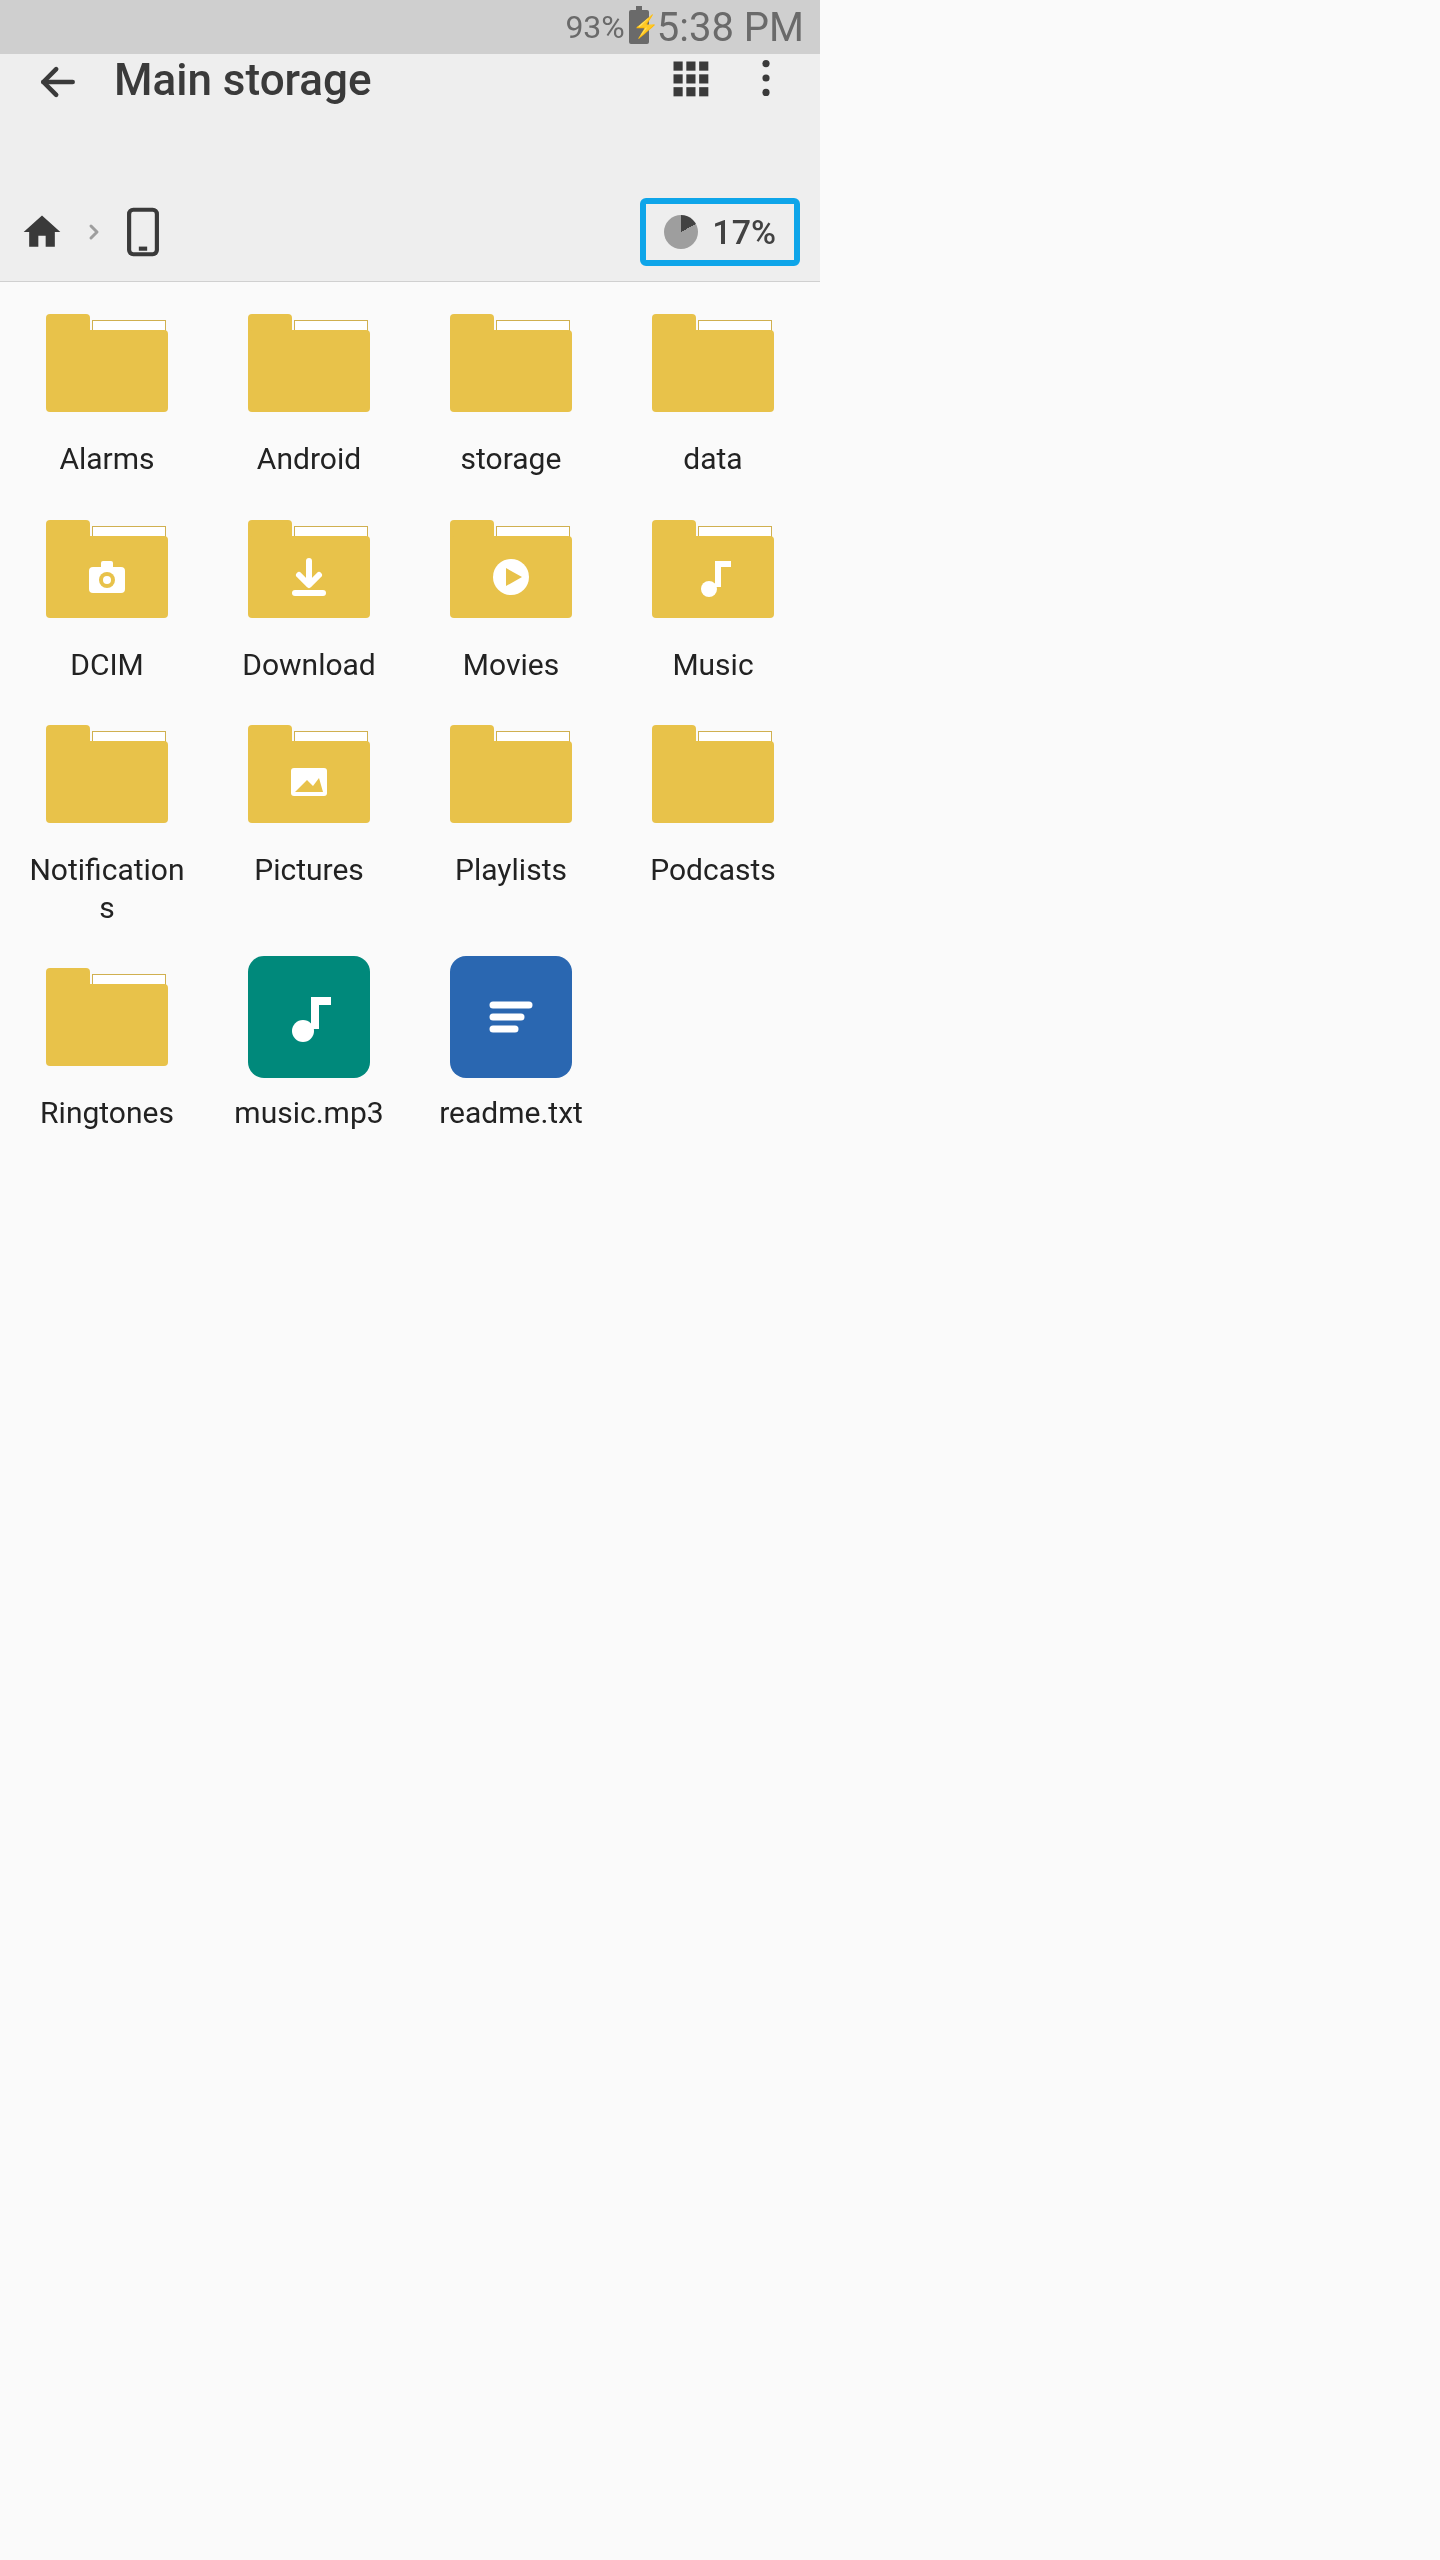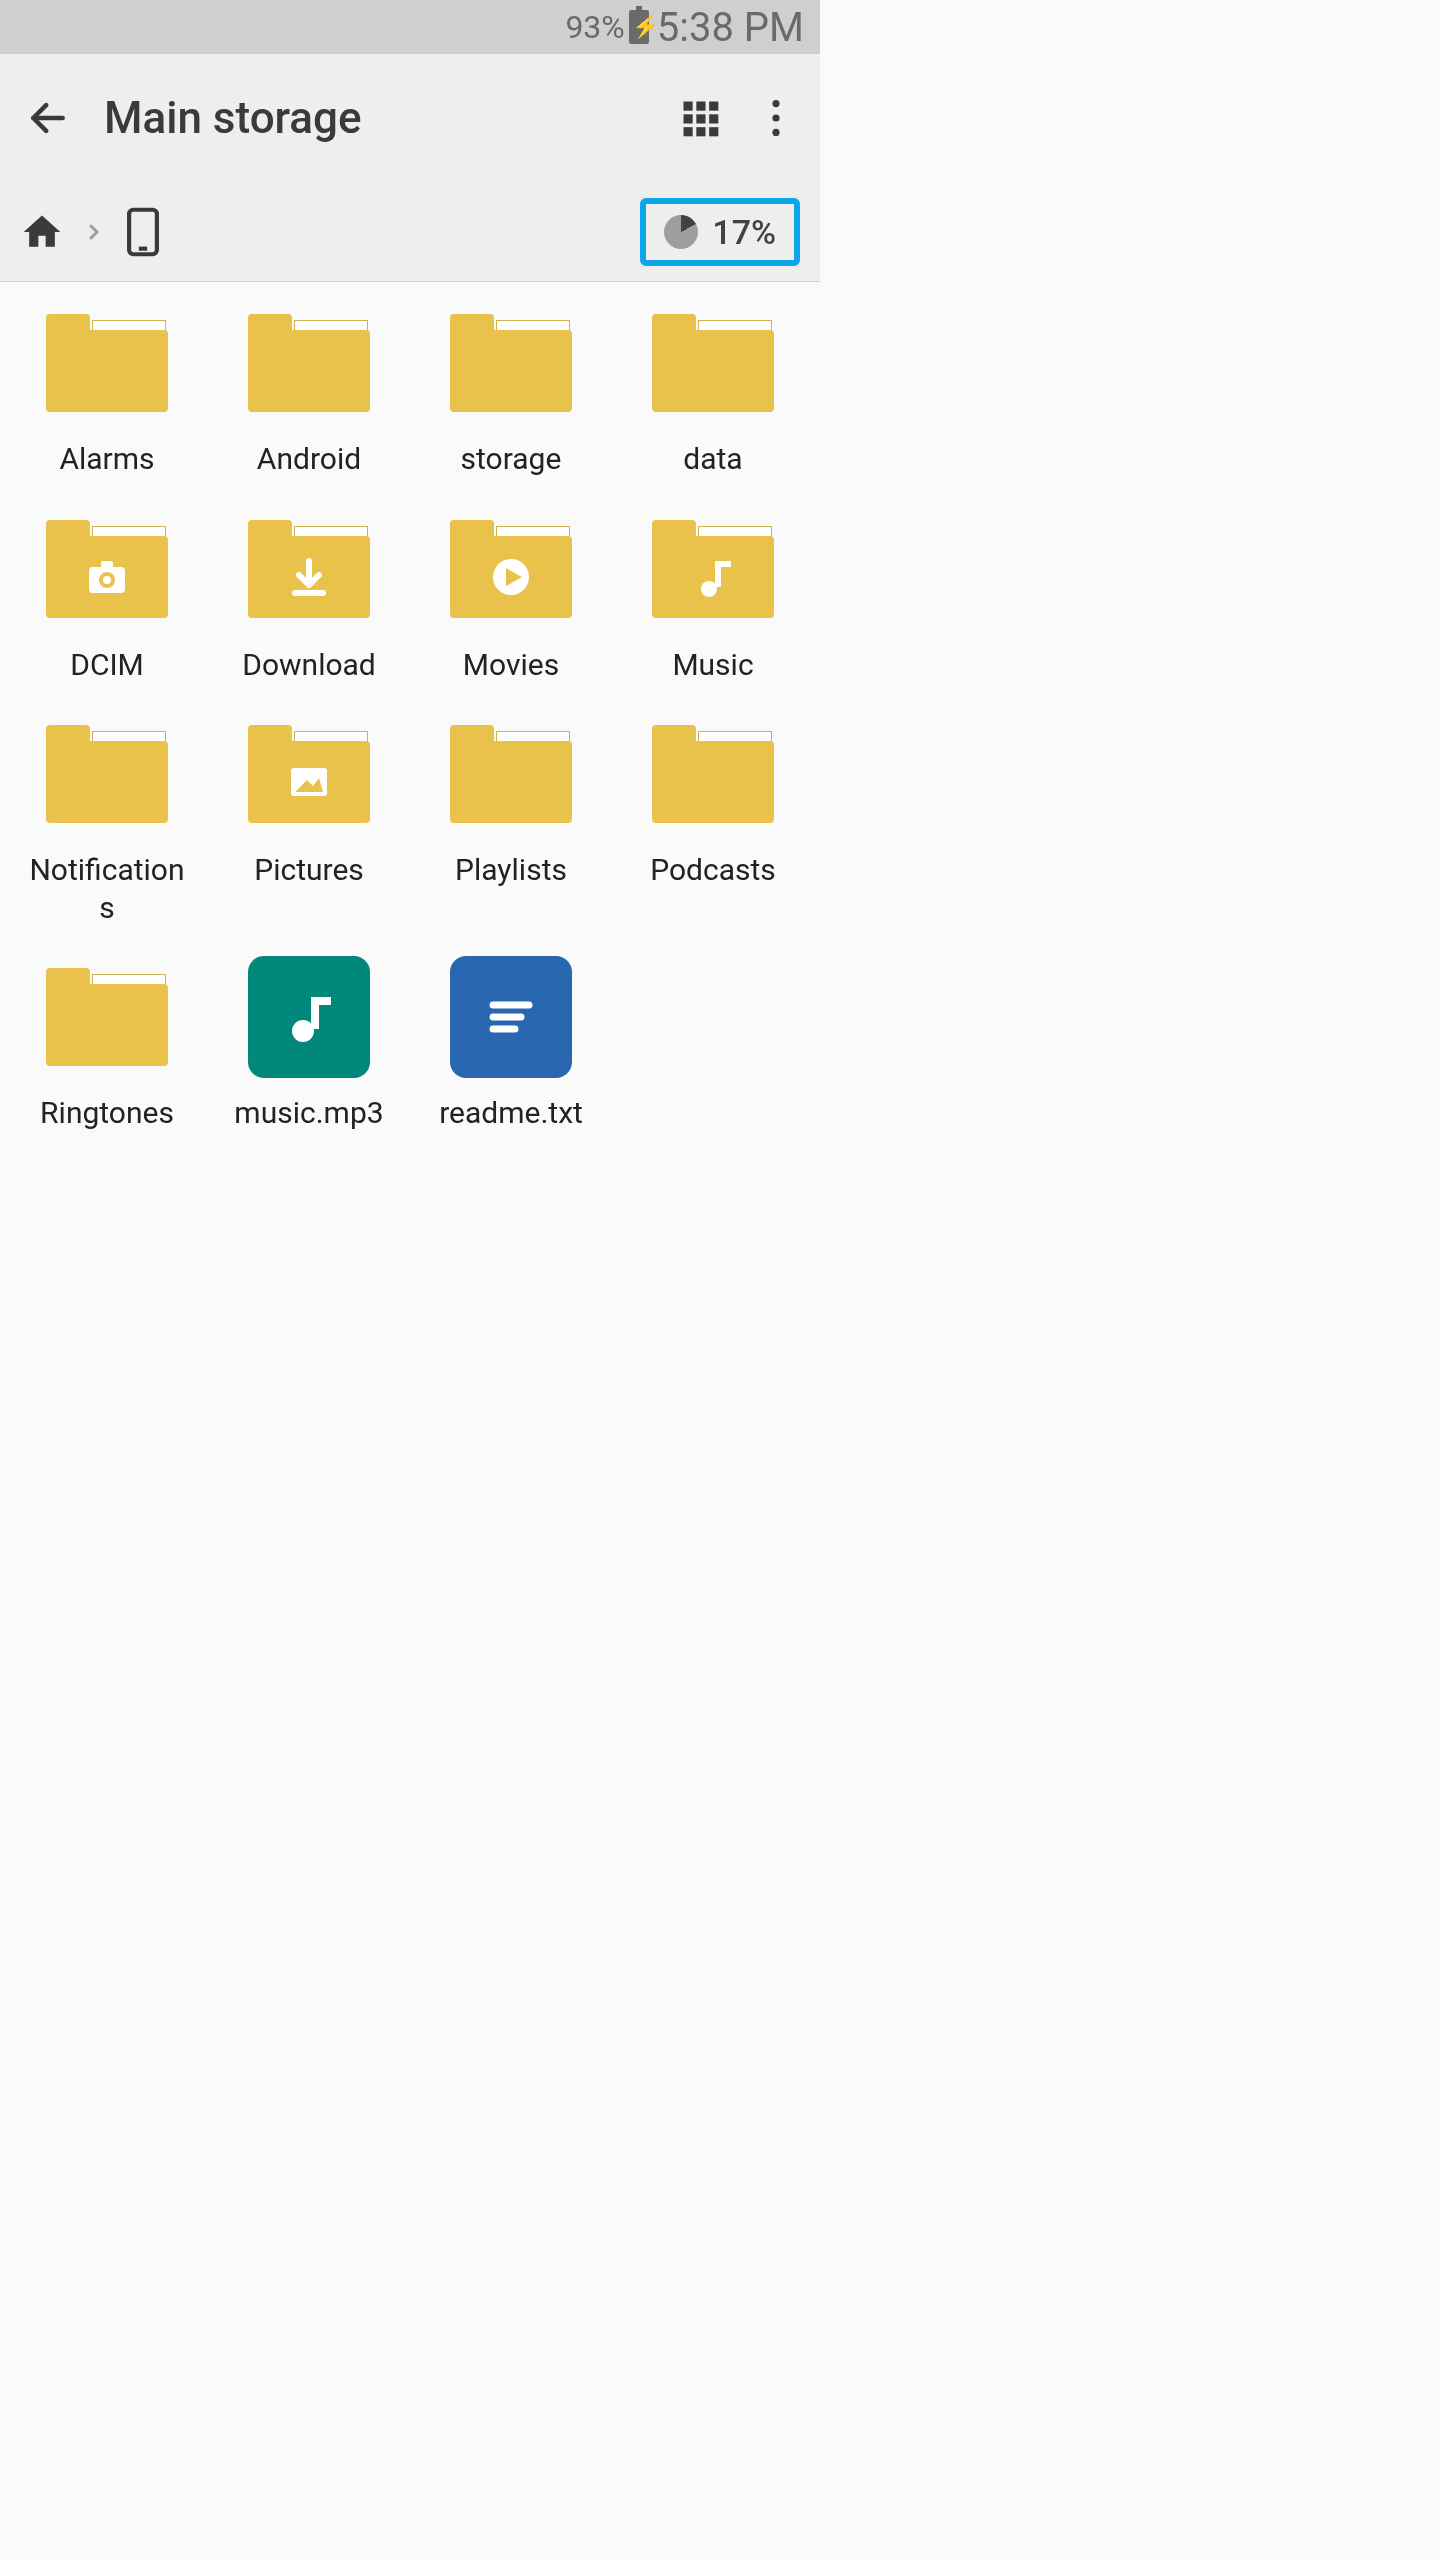--- a/index.html
+++ b/index.html
@@ -3,21 +3,21 @@
 <meta charset="utf-8">
 <style>
   * { box-sizing: border-box; margin: 0; padding: 0; }
   html, body { width: 820px; height: 1456px; font-family: Roboto, Arial, sans-serif; background: #fafafa; overflow: hidden; }
   .status-bar { height: 54px; background: #cfcfcf; display: flex; justify-content: flex-end; align-items: center; padding-right: 16px; gap: 8px; color: #6a6a6a; font-size: 32px; }
   .status-bar .battery { display: flex; align-items: center; gap: 4px; }
   .status-bar .battery-icon { width: 20px; height: 34px; border: 2px solid #6a6a6a; border-radius: 2px; position: relative; background: #6a6a6a; }
   .status-bar .battery-icon::before { content: ""; position: absolute; top: -6px; left: 5px; width: 6px; height: 4px; background: #6a6a6a; }
   .status-bar .battery-icon::after { content: "⚡"; color: #cfcfcf; position: absolute; top: 2px; left: 2px; font-size: 22px; }
   .status-bar .clock { font-size: 40px; text-align: right; }
-  .app-bar { height: 128px; background: #eeeeee; display: flex; align-items: center; padding: 0 20px; }
+  .app-bar { height: 128px; background: #eeeeee; display: flex; align-items: flex-start; padding: 0 30px; }
   .app-bar .back { width: 56px; height: 56px; display: flex; align-items: center; justify-content: center; margin-right: 28px; }
   .app-bar .title { flex: 1; font-size: 44px; color: #3a3a3a; font-weight: 500; }
   .app-bar .actions { display: flex; gap: 28px; align-items: center; }
   .app-bar .grid-btn, .app-bar .overflow-btn { width: 48px; height: 48px; display: flex; align-items: center; justify-content: center; }
   .breadcrumb-row { height: 100px; background: #eeeeee; border-bottom: 1px solid #d0d0d0; display: flex; align-items: center; padding: 0 20px; justify-content: space-between; }
   .breadcrumb-row .crumbs { display: flex; align-items: center; gap: 18px; }
   .crumbs .home, .crumbs .chevron, .crumbs .phone { display: flex; align-items: center; justify-content: center; color:#424242; }
   .crumbs .chevron { color: #9e9e9e; font-size: 34px; }
   .storage-chip { border: 6px solid #0ea5e9; border-radius: 6px; padding: 8px 18px; display: flex; align-items: center; gap: 14px; font-size: 34px; color: #424242; font-weight: 500; }
   .pie { width: 34px; height: 34px; border-radius: 50%; background: conic-gradient(#424242 0% 17%, #9e9e9e 17% 100%); }

